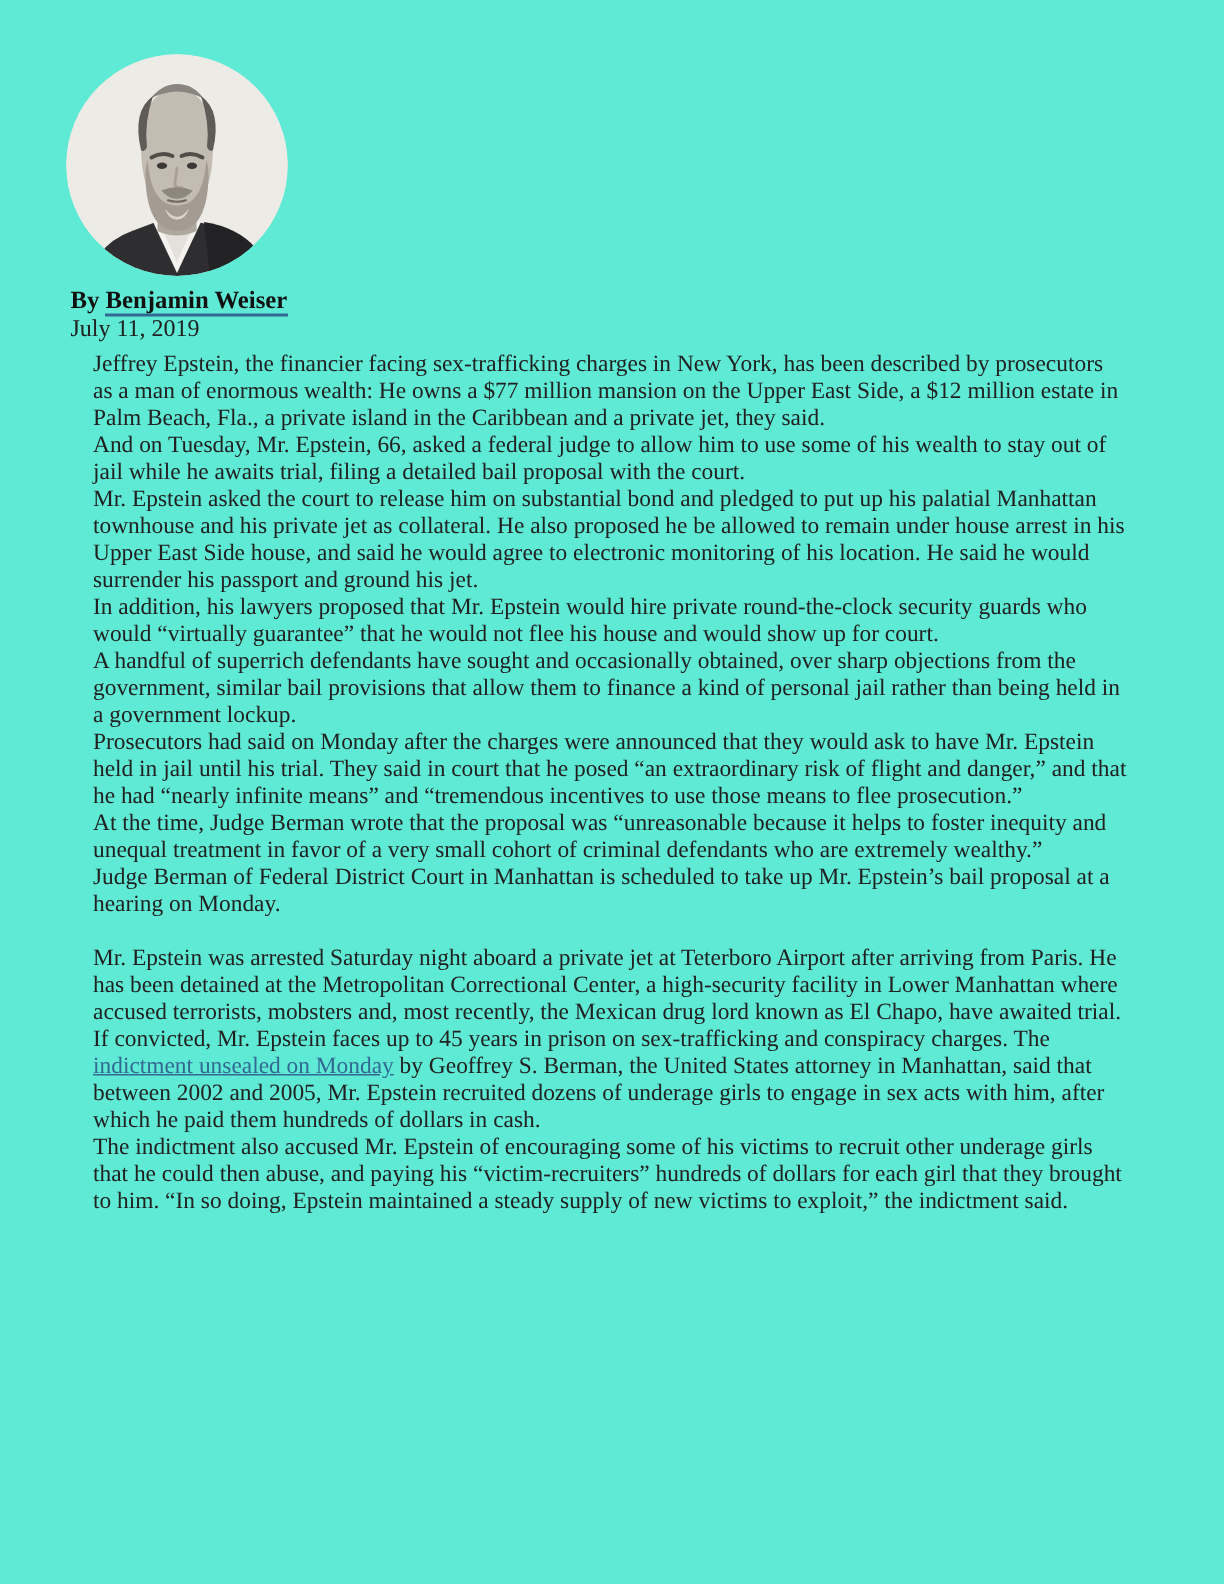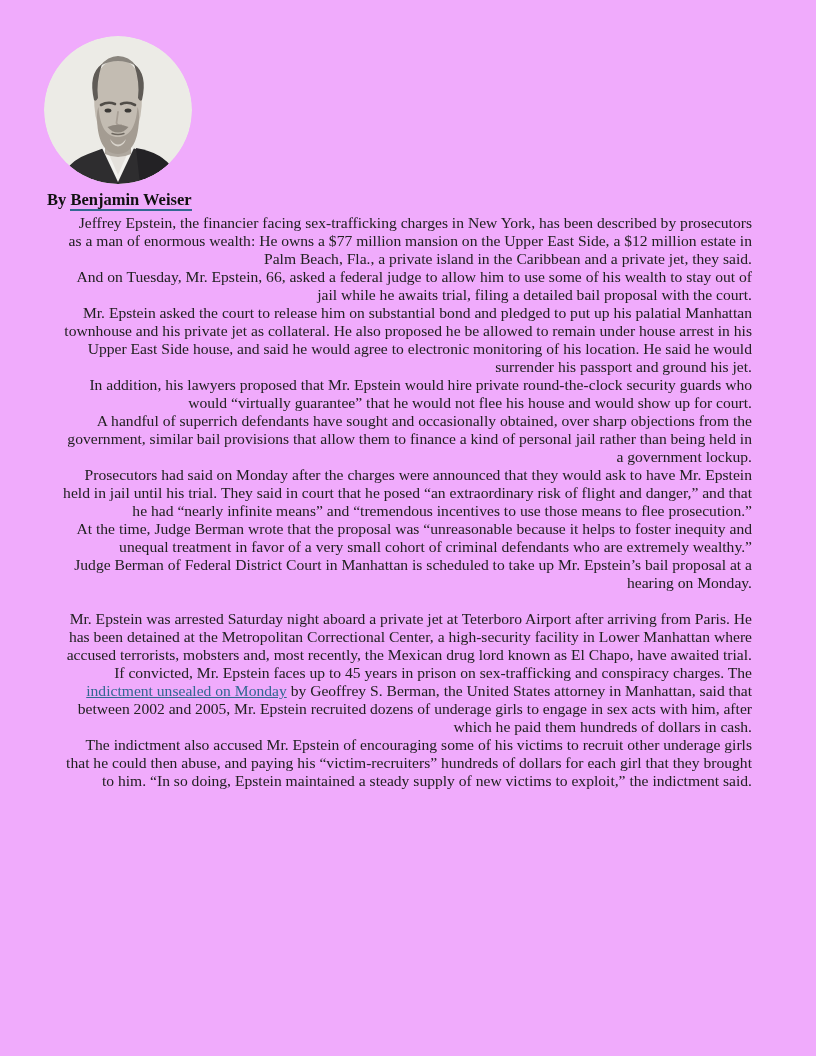--- a/index.html
+++ b/index.html
@@ -8,21 +8,21 @@
     padding: 0;
     background: #ffffff;
     width: 816px;
     min-height: 1056px;
     font-family: "Liberation Serif", "DejaVu Serif", serif;
     color: #212121;
   }
   .page {
     width: 816px;
     min-height: 1056px;
-    background: #f0abfc;
+    background: #5eead4;
     overflow: hidden;
   }
   .article-header {
     margin: 36px 64px 0 44px;
   }
   .author-avatar {
     width: 148px;
     height: 148px;
     border-radius: 50%;
     overflow: hidden;
@@ -49,21 +49,21 @@
     font-weight: normal;
     line-height: 19px;
     color: #212121;
   }
   .article-body {
     margin: 5px 64px 0 62px;
     width: 690px;
     font-size: 15.6px;
     line-height: 18px;
     color: #212121;
-    text-align: right;
+    text-align: left;
   }
   .article-body p {
     margin: 0;
     padding: 0;
   }
   .article-body p.gap-before {
     margin-top: 18px;
   }
   .inline-link {
     color: #326891;
@@ -118,20 +118,21 @@
           <path d="M68 97.5 Q74 99.5 80 97.5" stroke="#6E6860" stroke-width="1.4" fill="none" stroke-linecap="round"></path>
         </g>
       </svg>
     </span>
 
     <div class="byline">
       <span>By </span>
       <a class="author-link">Benjamin Weiser</a>
     </div>
 
+    <div class="date-line">July 11, 2019</div>
   </div>
 
   <div class="article-body">
       <p>Jeffrey Epstein, the financier facing sex-trafficking charges in New York, has been described by prosecutors as a man of enormous wealth: He owns a $77 million mansion on the Upper East Side, a $12 million estate in Palm Beach, Fla., a private island in the Caribbean and a private jet, they said.</p>
       <p>And on Tuesday, Mr. Epstein, 66, asked a federal judge to allow him to use some of his wealth to stay out of jail while he awaits trial, filing a detailed bail proposal with the court.</p>
       <p>Mr. Epstein asked the court to release him on substantial bond and pledged to put up his palatial Manhattan townhouse and his private jet as collateral. He also proposed he be allowed to remain under house arrest in his Upper East Side house, and said he would agree to electronic monitoring of his location. He said he would surrender his passport and ground his jet.</p>
       <p>In addition, his lawyers proposed that Mr. Epstein would hire private round-the-clock security guards who would “virtually guarantee” that he would not flee his house and would show up for court.</p>
       <p>A handful of superrich defendants have sought and occasionally obtained, over sharp objections from the government, similar bail provisions that allow them to finance a kind of personal jail rather than being held in a government lockup.</p>
       <p>Prosecutors had said on Monday after the charges were announced that they would ask to have Mr. Epstein held in jail until his trial. They said in court that he posed “an extraordinary risk of flight and danger,” and that he had “nearly infinite means” and “tremendous incentives to use those means to flee prosecution.”</p>
       <p>At the time, Judge Berman wrote that the proposal was “unreasonable because it helps to foster inequity and unequal treatment in favor of a very small cohort of criminal defendants who are extremely wealthy.”</p>

